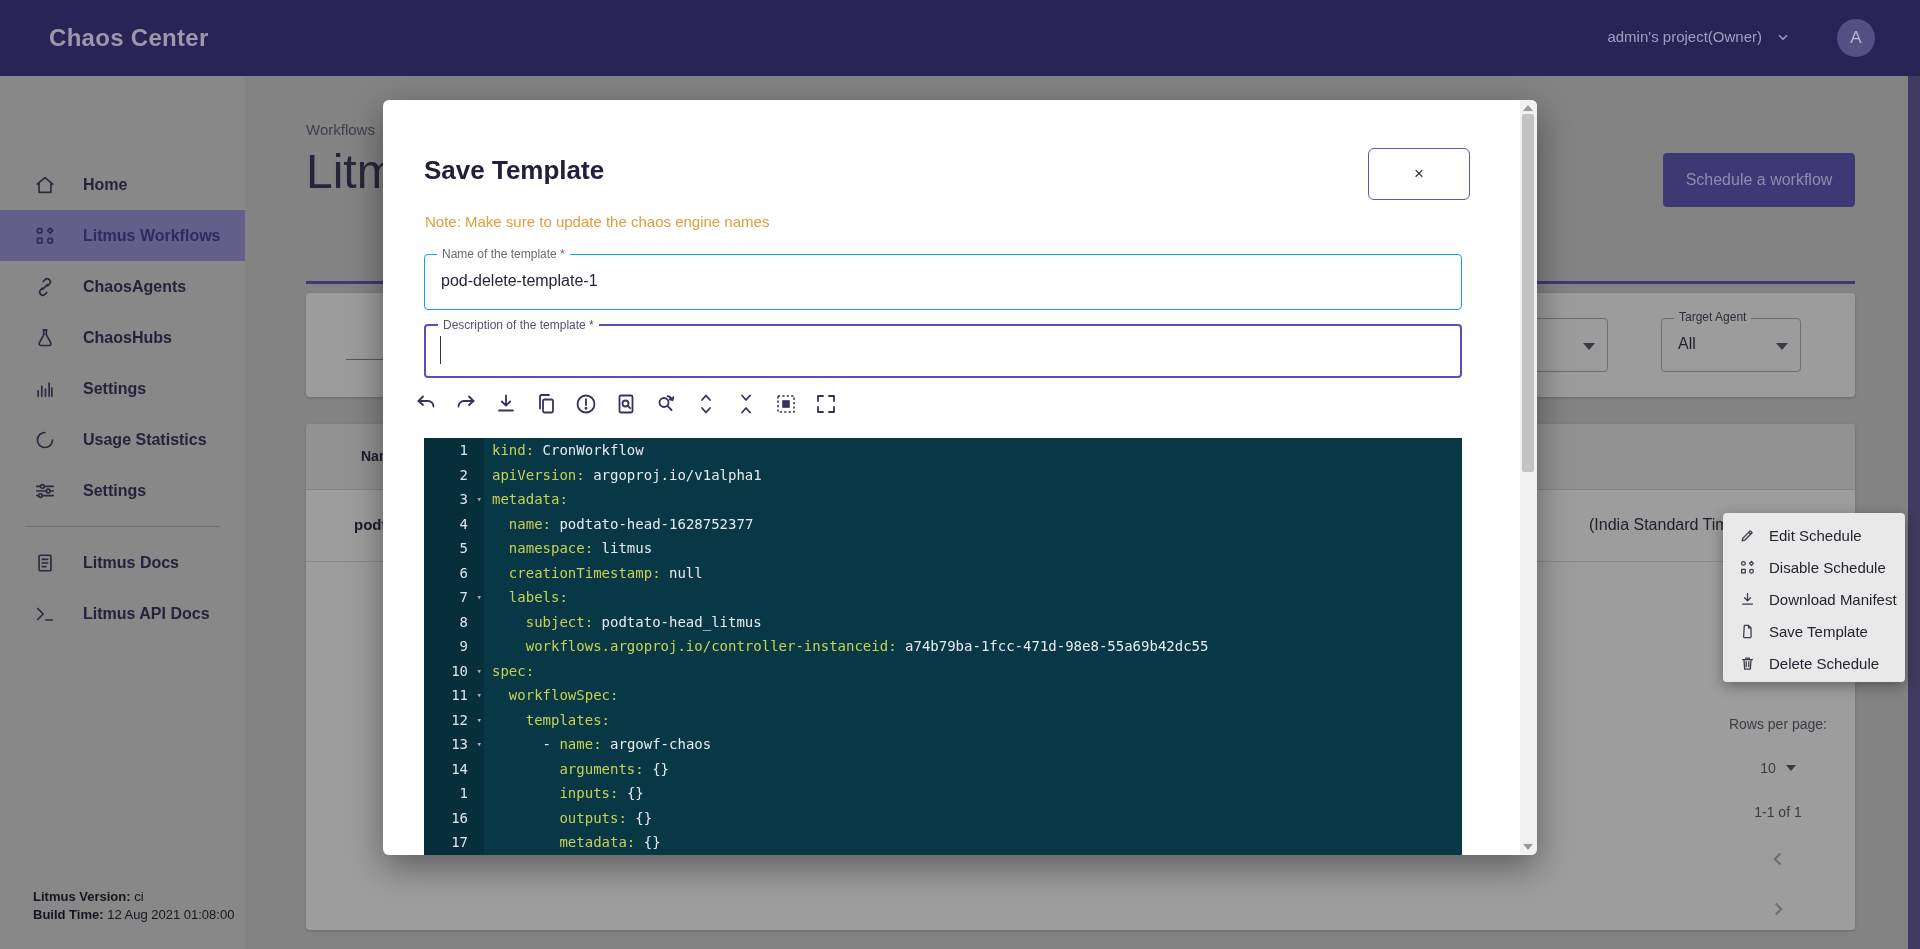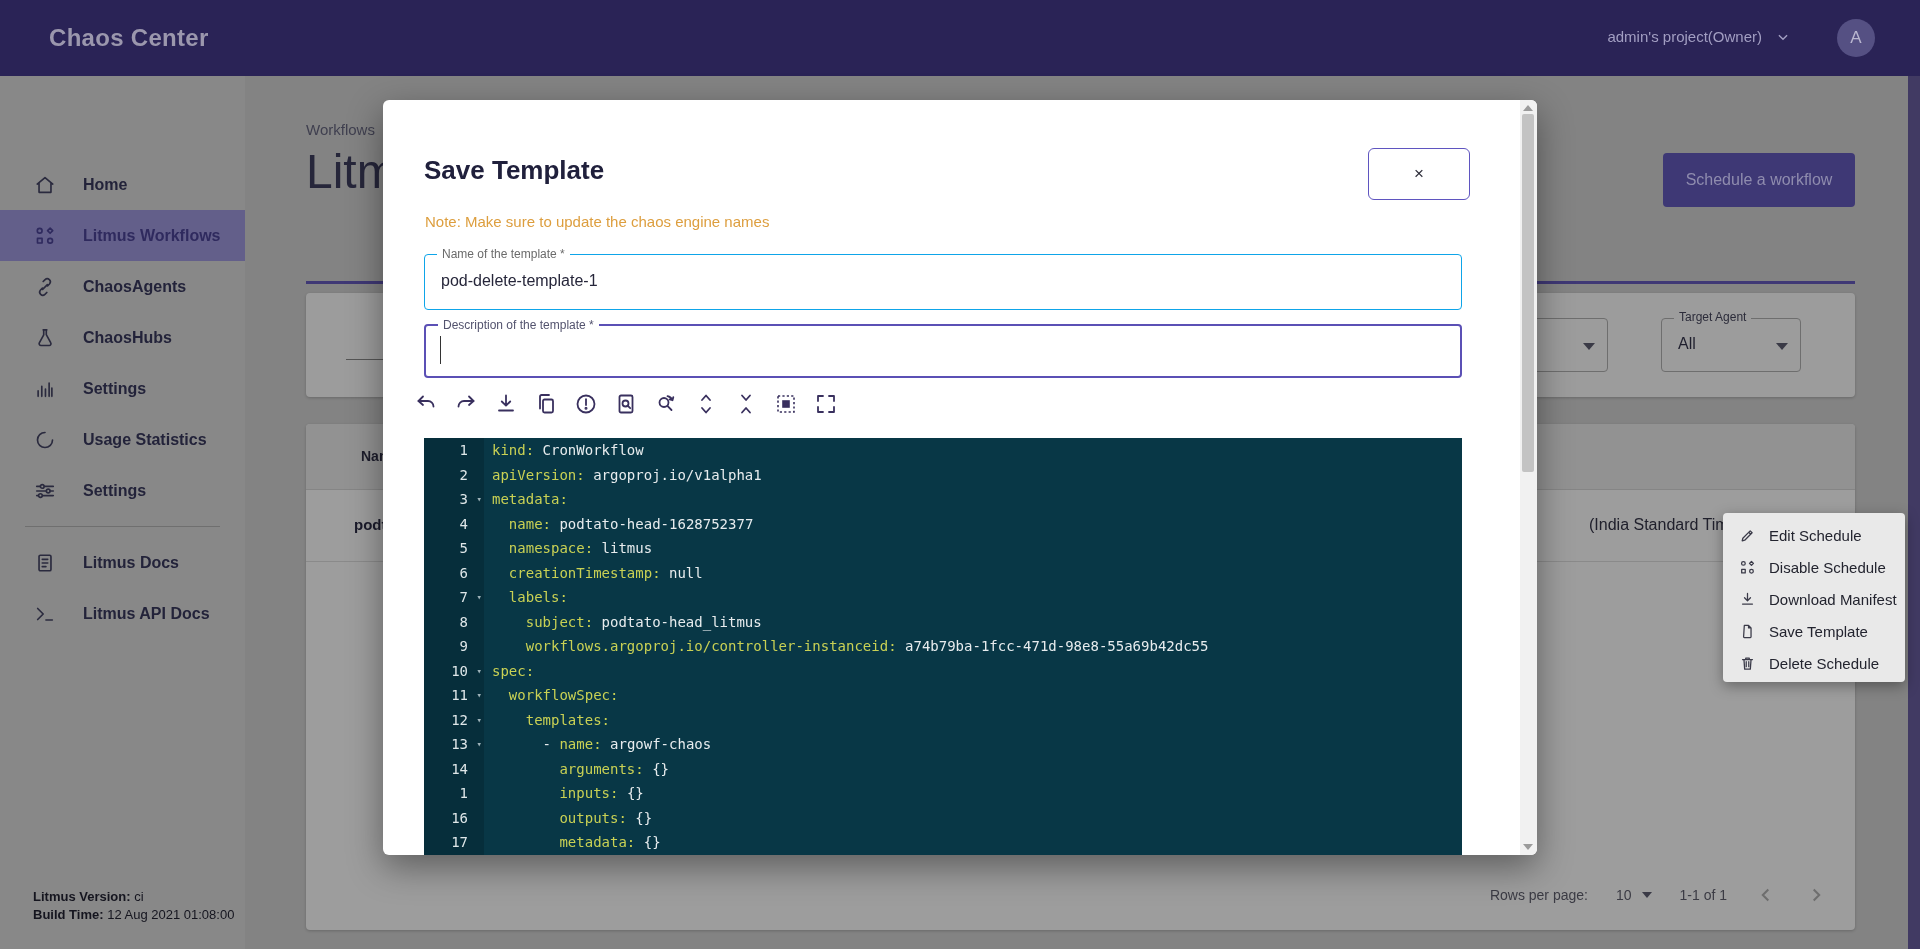--- a/index.html
+++ b/index.html
@@ -43,21 +43,21 @@
   .sel-label { position:absolute; left:12px; top:-9px; background:#9c9c9c; padding:0 5px; font-size:12px; color:#2c2c3a; }
   .ta-select .sel-val { position:absolute; left:16px; top:16px; font-size:16px; color:#1f1f2e; }
   .sel-caret { position:absolute; right:12px; top:24px; width:0; height:0; border-left:6px solid transparent; border-right:6px solid transparent; border-top:7px solid #3a3a46; }
 
   .table-card { position:absolute; left:61px; top:348px; width:1549px; height:506px; background:#9d9d9d; border-radius:4px; box-shadow:0 1px 3px rgba(0,0,0,.2); }
   .t-head { position:absolute; left:0; top:0; width:100%; height:66px; background:#929292; border-bottom:1px solid #858585; border-radius:4px 4px 0 0; }
   .t-head .th { position:absolute; left:55px; top:24px; font-size:14px; font-weight:700; color:#1c1c2b; }
   .t-row { position:absolute; left:0; top:66px; width:100%; height:72px; border-bottom:1px solid #8a8a8a; }
   .t-name { position:absolute; left:48px; top:26px; font-size:15px; font-weight:700; color:#1b1b2b; white-space:nowrap; }
   .t-time { position:absolute; left:1283px; top:26px; font-size:16px; color:#20202c; white-space:nowrap; }
-  .t-pag { position:absolute; right:28px; bottom:24px; display:flex; align-items:center; gap:28px; font-size:14px; color:#3b3b44; }
+  .t-pag { position:absolute; right:28px; bottom:10px; display:flex; align-items:center; gap:28px; font-size:14px; color:#3b3b44;flex-direction:column; }
   .pag-sel { display:flex; align-items:center; gap:10px; cursor:pointer; }
   .pag-caret { width:0; height:0; border-left:5px solid transparent; border-right:5px solid transparent; border-top:6px solid #3a3a46; }
   .pag-arrow { width:22px; height:22px; color:#6e6e6e; cursor:pointer; }
 
   .browser-scroll { position:absolute; right:0; top:76px; width:12px; height:873px; background:#413a63; z-index:15; }
 
   
   .backdrop { position:absolute; inset:0; z-index:5; background:transparent; }
 
   

